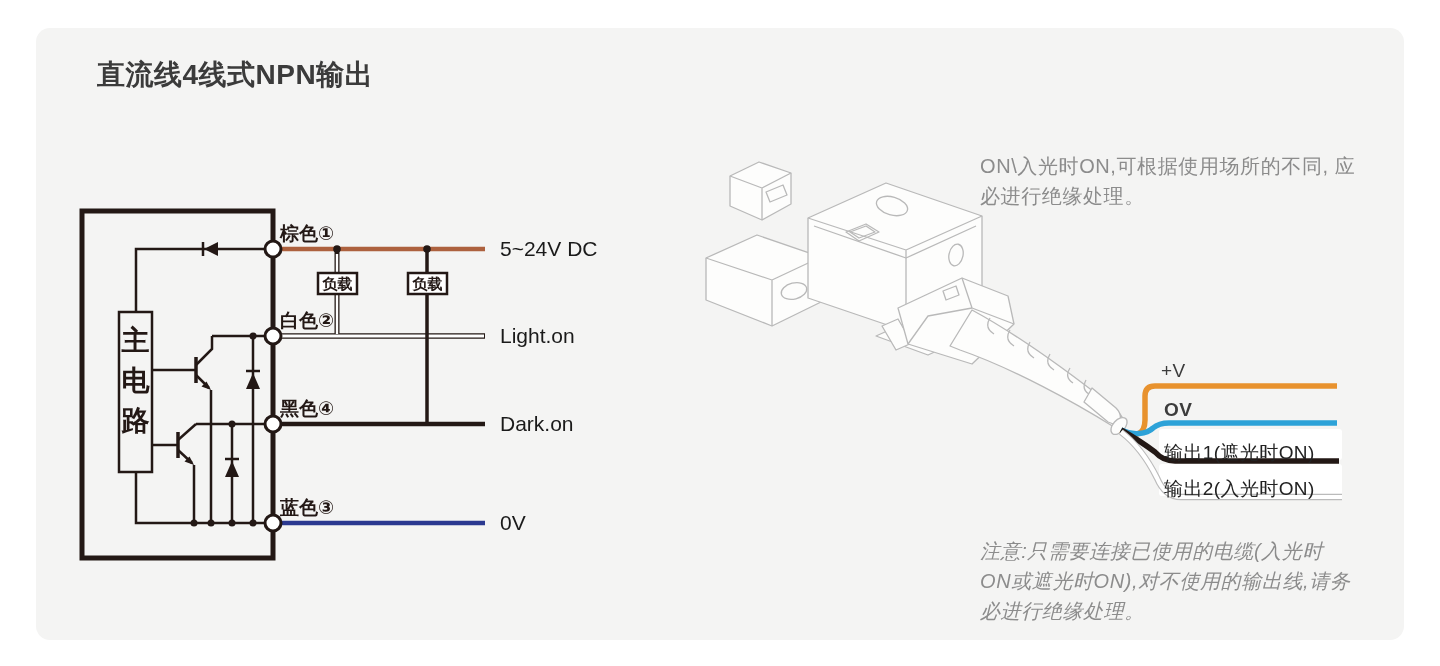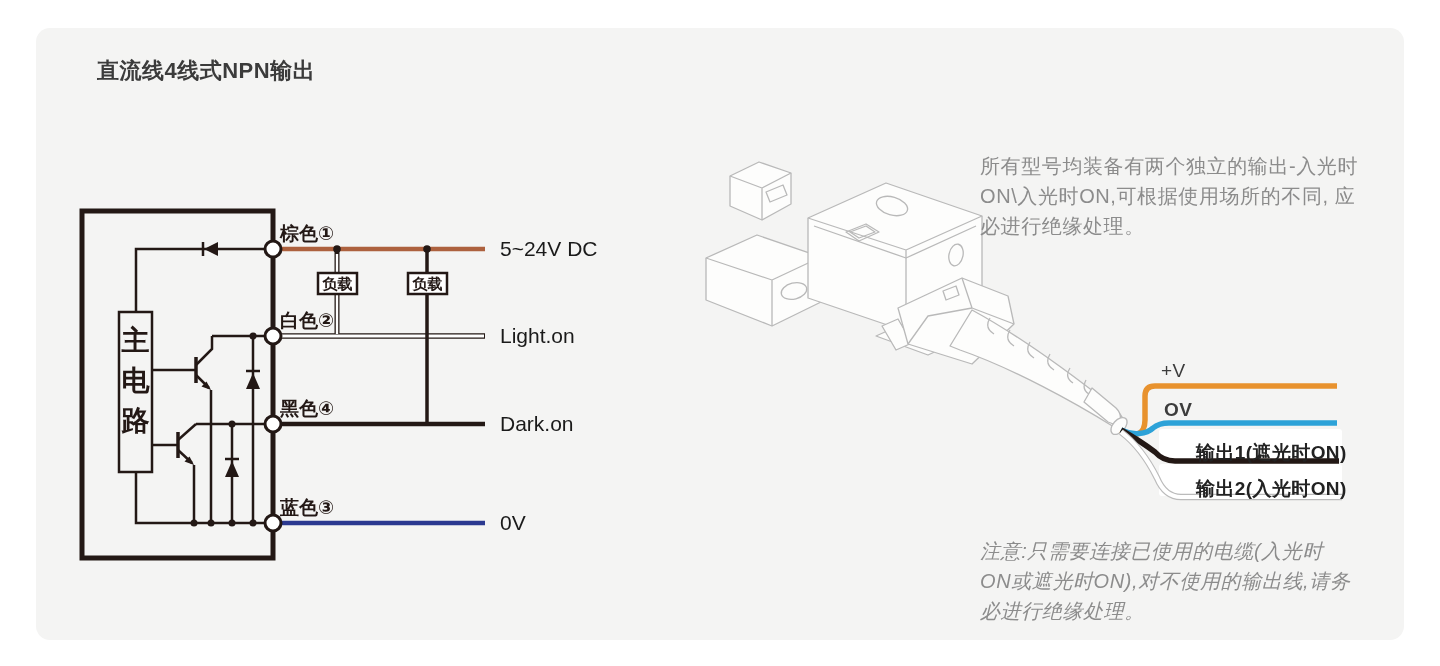--- a/index.html
+++ b/index.html
@@ -1,24 +1,24 @@
 <!DOCTYPE html>
 <html><head>
 <meta charset="utf-8">
 <style>
   html,body{margin:0;padding:0;background:#ffffff;}
   .stage{position:relative;width:1440px;height:666px;background:#ffffff;overflow:hidden;
          font-family:"Liberation Sans","DejaVu Sans",sans-serif;}
   .card{position:absolute;left:36px;top:28px;width:1368px;height:612px;background:#f4f4f3;border-radius:14px;}
-  .title{position:absolute;left:97px;top:56px;font-size:22px;font-weight:bold;color:#3b3b3b;letter-spacing:0.5px;margin:0;}
+  .title{position:absolute;left:97px;top:56px;font-size:28px;font-weight:bold;color:#3b3b3b;letter-spacing:0.5px;margin:0;}
   .abs{position:absolute;}
   .para{position:absolute;left:980px;width:430px;color:#8c8c8c;font-size:20px;line-height:30px;letter-spacing:0.6px;}
   .para div{white-space:nowrap;}
   .wire-label{position:absolute;font-size:19px;color:#3c3c3c;letter-spacing:0.4px;white-space:nowrap;}
-  .wire-label.cjk{font-weight:bold;color:#222222;margin-left:32px;}
+  .wire-label.cjk{font-weight:normal;color:#222222;}
   svg text{font-family:"Liberation Sans","DejaVu Sans",sans-serif;}
   .pin-name{font-size:19px;font-weight:bold;fill:#231815;}
   .signal{font-size:21px;fill:#1a1a1a;}
   .load-txt{font-size:15px;font-weight:bold;fill:#231815;}
   .mainbox-txt{font-size:28px;font-weight:bold;fill:#231815;text-anchor:middle;}
 </style>
 </head>
 <body>
 
 <div class="stage">
@@ -158,21 +158,20 @@
     <path d="M26,82 C42,94 54,112 62,128 Q70,147 86,147 L247,147" fill="none" stroke="#bbbbbb" stroke-width="6.5"></path>
     <path d="M26,82 C42,94 54,112 62,128 Q70,147 86,147 L247,147" fill="none" stroke="#ffffff" stroke-width="4.2"></path>
   </svg>
 
   <div class="wire-label" style="left:1161px;top:360px;">+V</div>
   <div class="wire-label" style="left:1164px;top:399px;font-weight:bold;">OV</div>
   <div class="wire-label cjk" style="left:1164px;top:440px;">输出1(遮光时ON)</div>
   <div class="wire-label cjk" style="left:1164px;top:476px;text-align:right;">输出2(入光时ON)</div>
 
   <div class="para" style="top:151px;">
-    <div>所有型号均装备有两个独立的输出-入光时</div>
     <div>ON\入光时ON,可根据使用场所的不同, 应</div>
     <div>必进行绝缘处理。</div>
   </div>
 
   <div class="para" style="top:536px;font-style:italic;">
     <div>注意:只需要连接已使用的电缆(入光时</div>
     <div>ON或遮光时ON),对不使用的输出线,请务</div>
     <div>必进行绝缘处理。</div>
   </div>
 </div>

